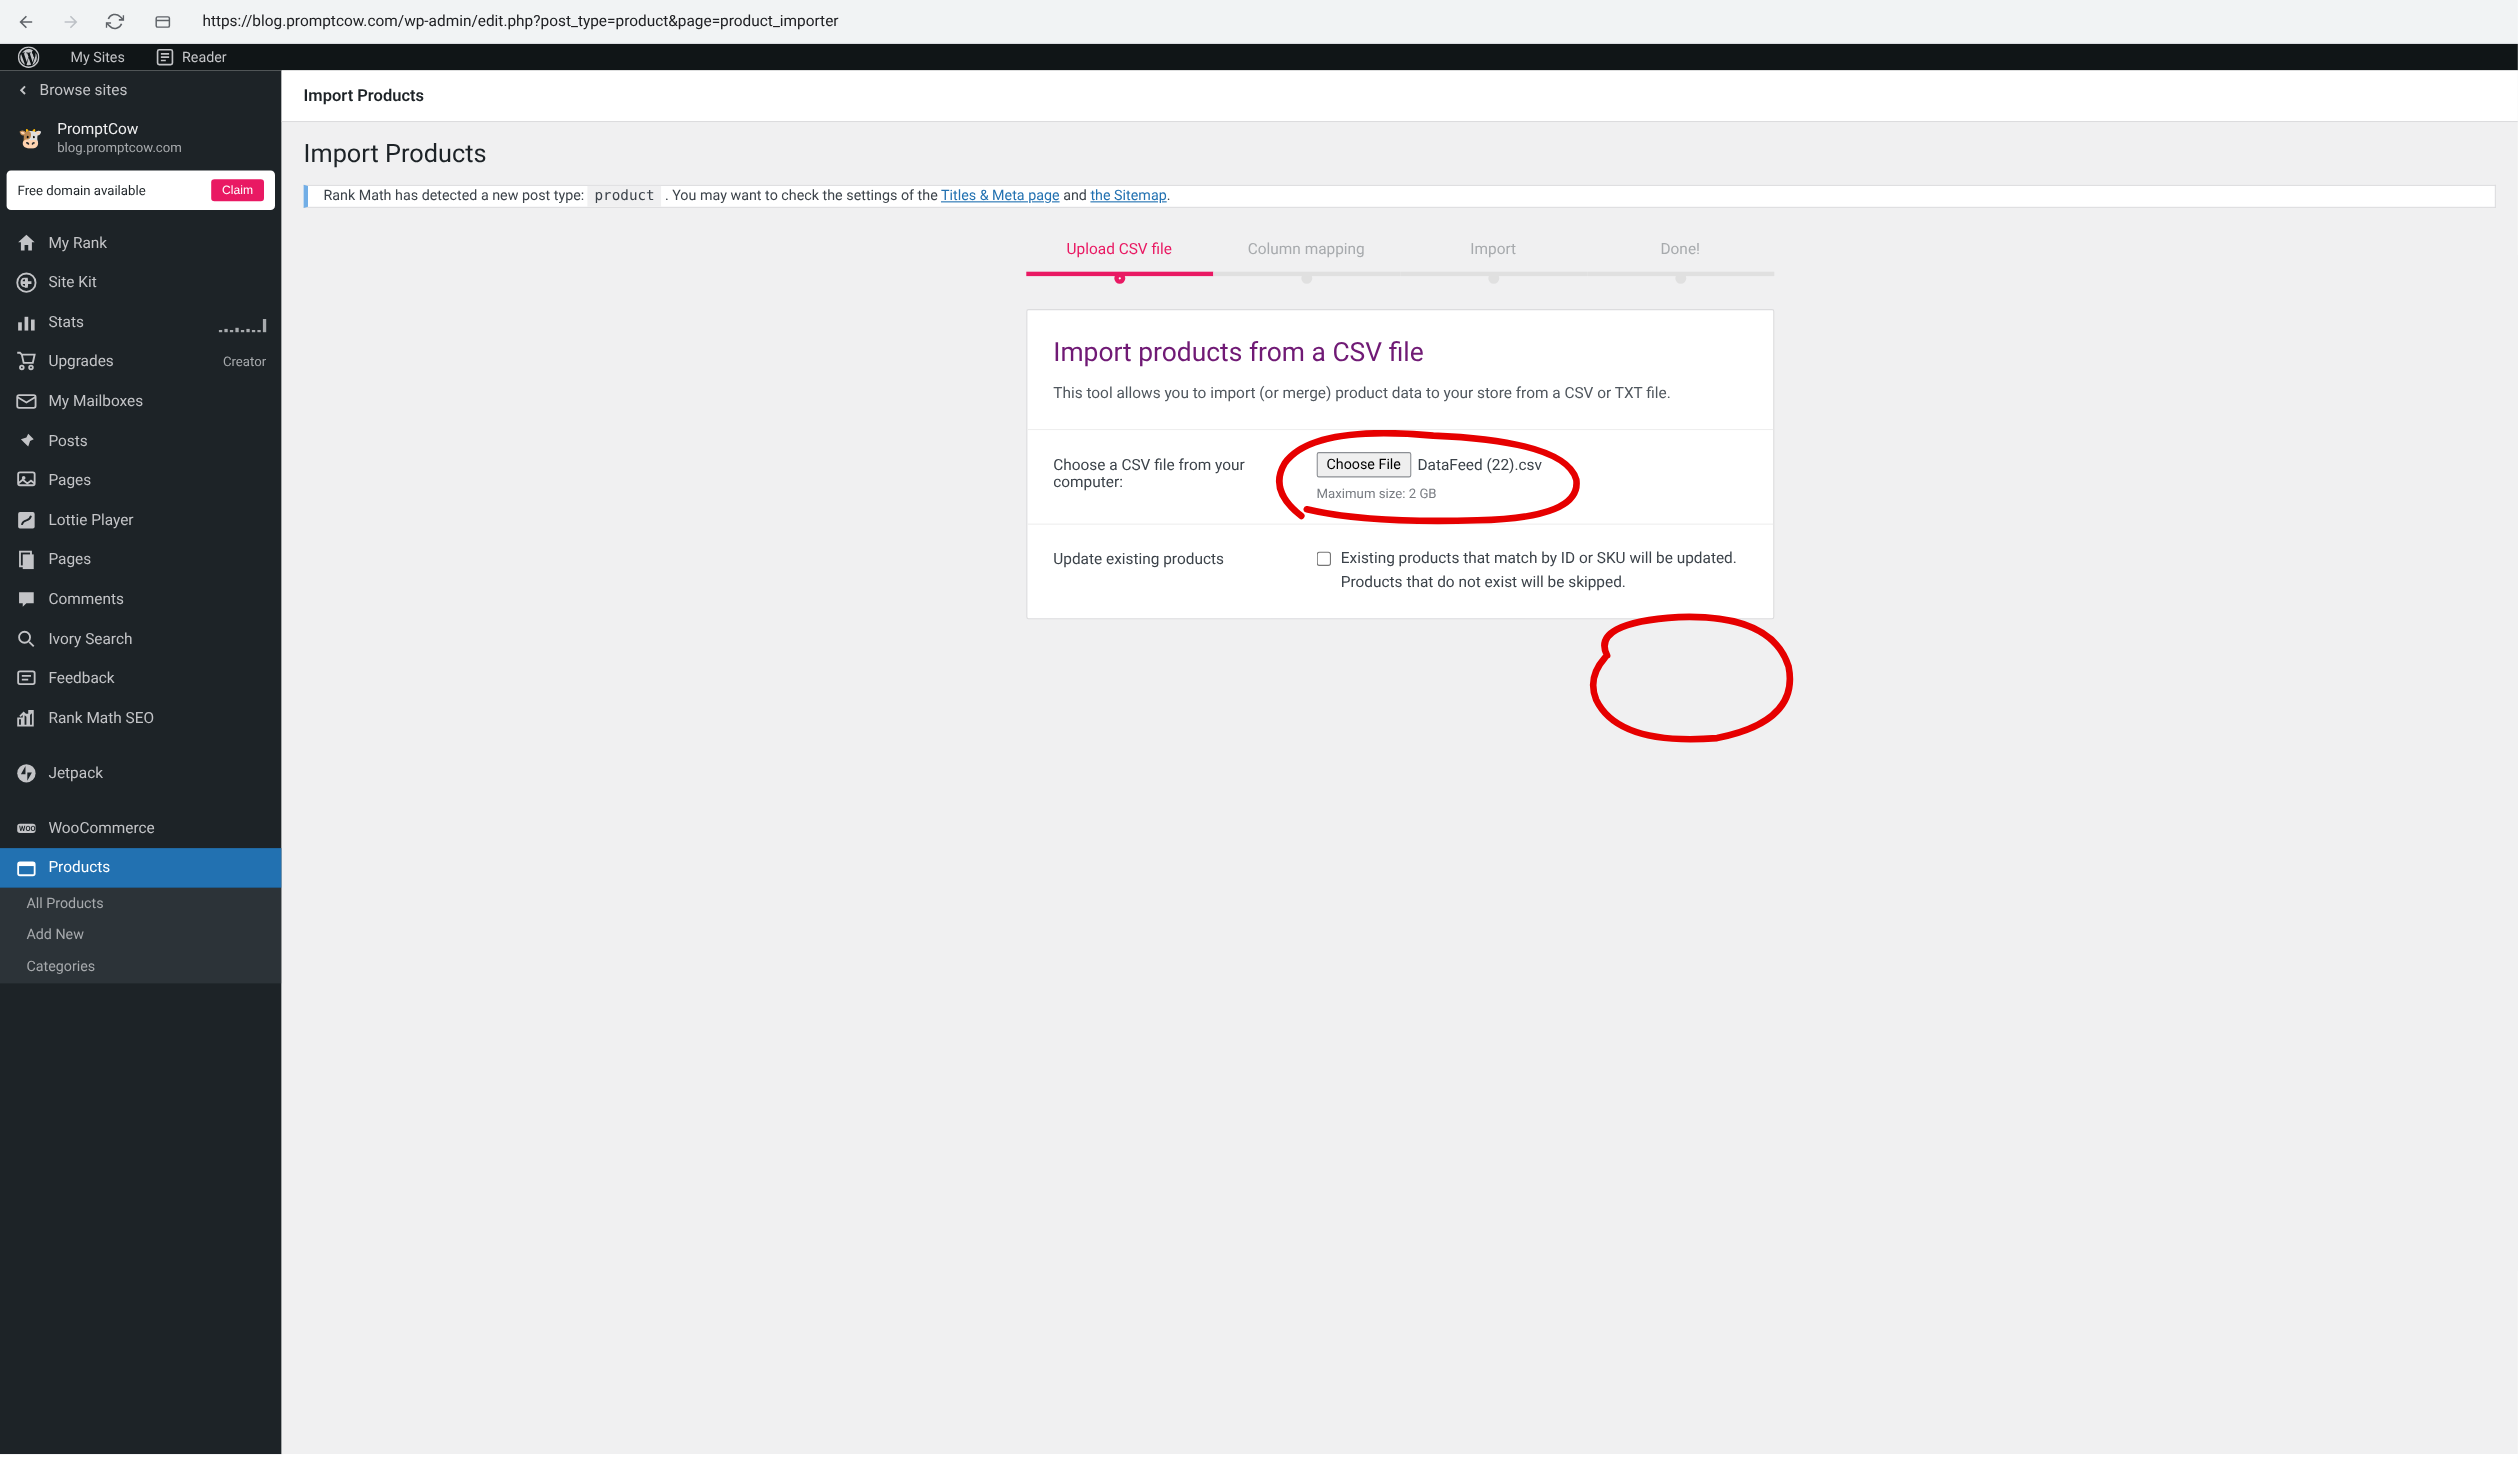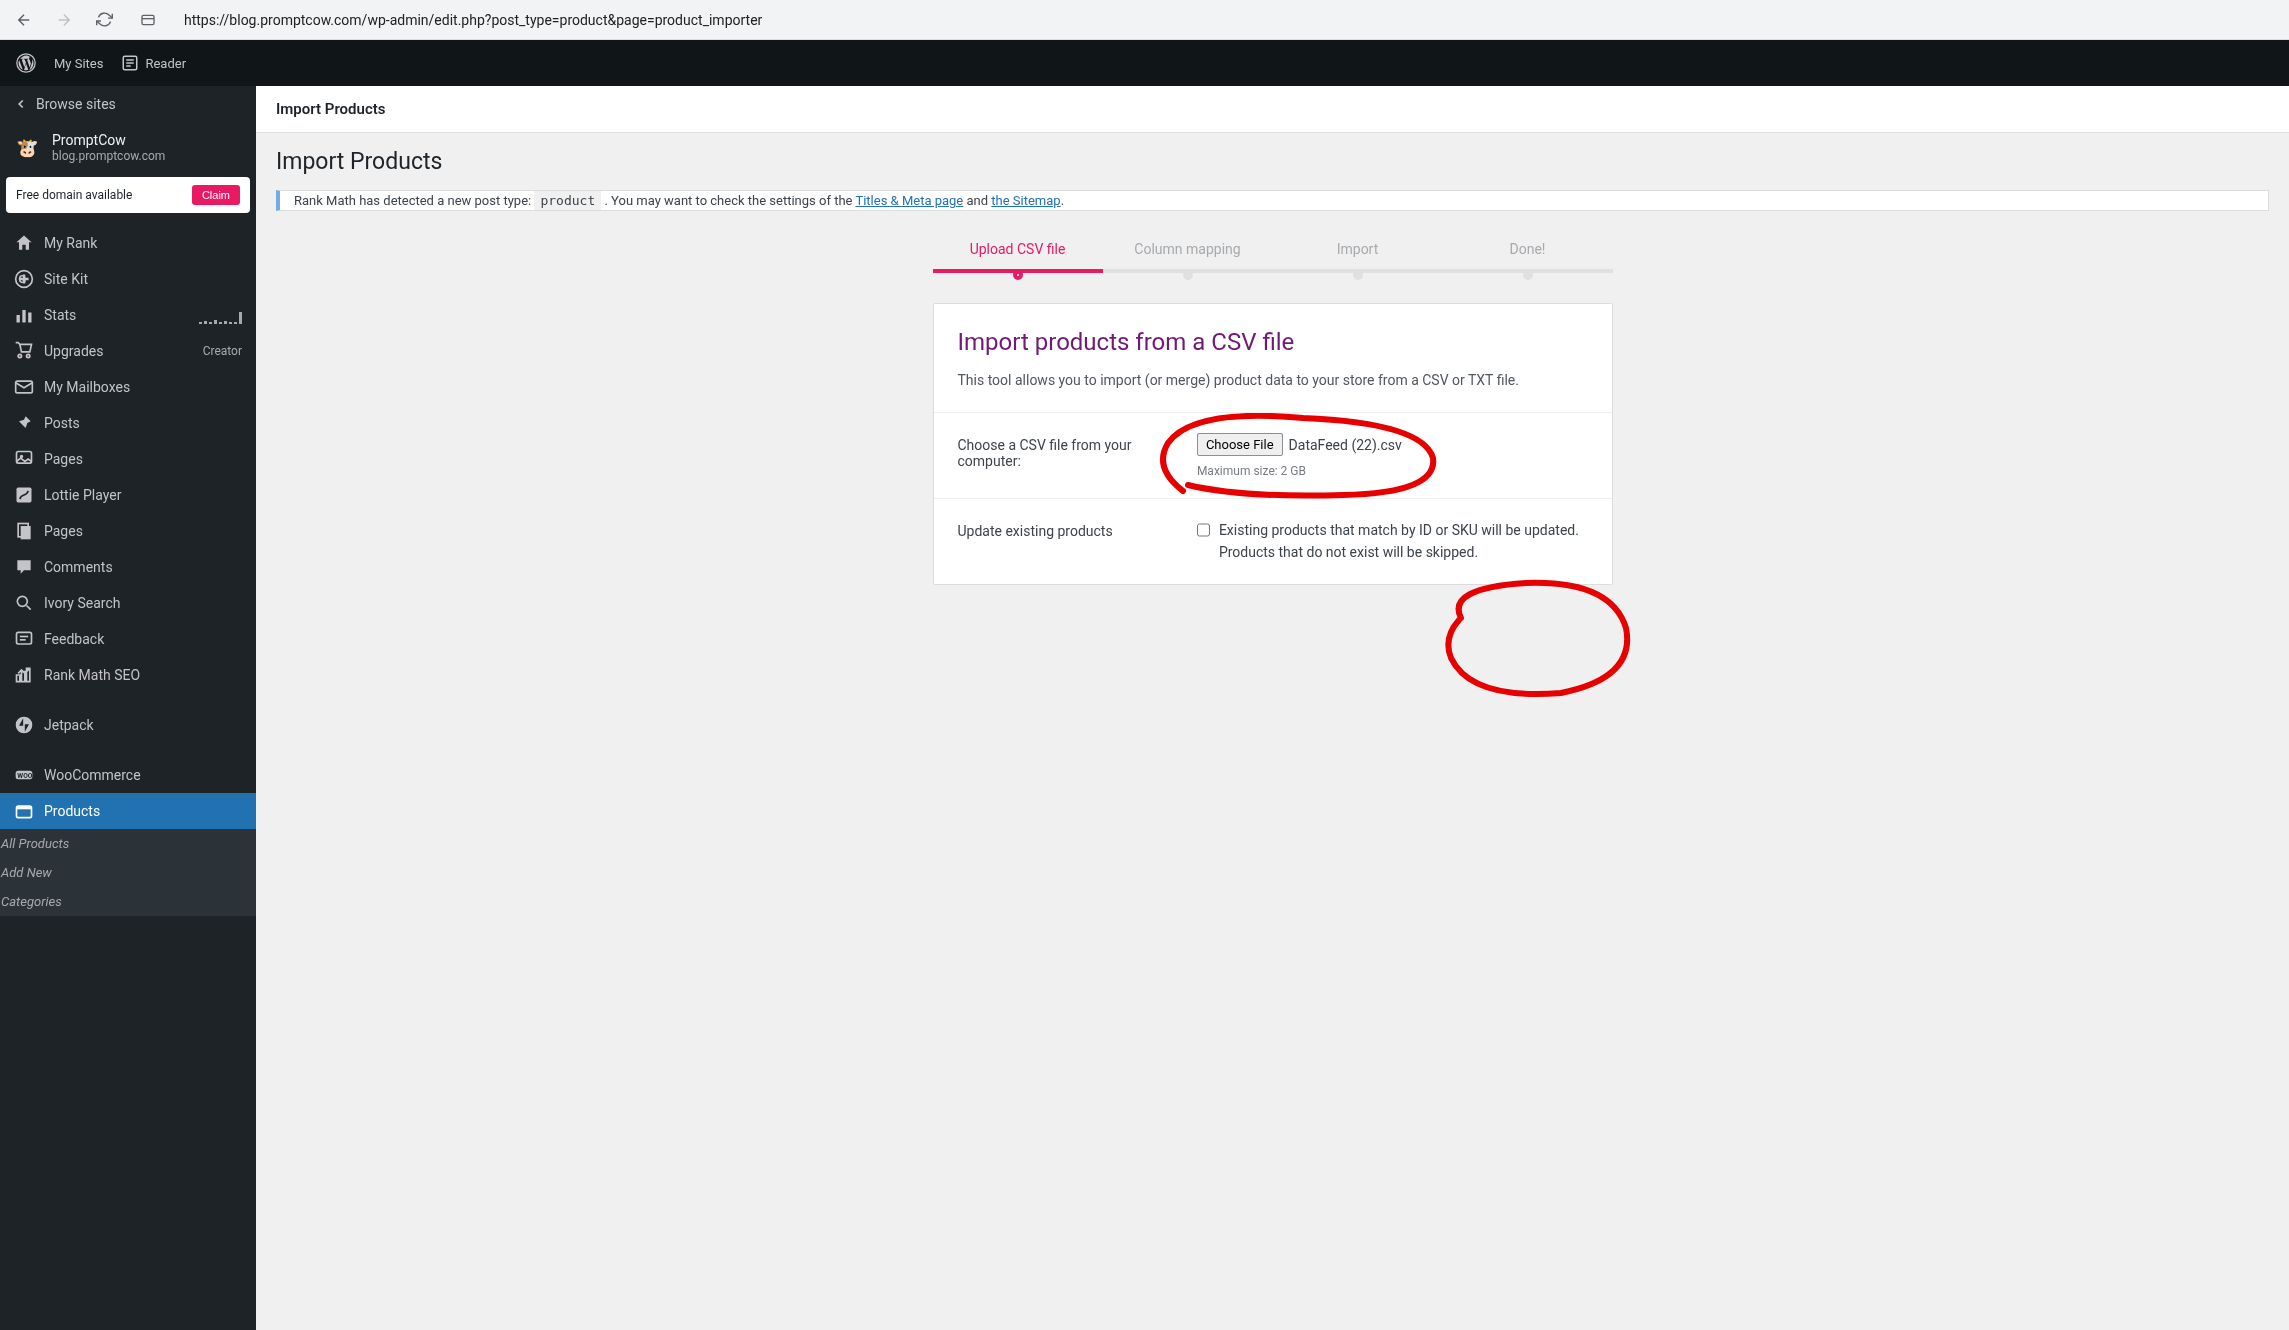--- a/index.html
+++ b/index.html
@@ -6,21 +6,21 @@
     body { font-family: -apple-system, BlinkMacSystemFont, "Segoe UI", Roboto, sans-serif; font-size: 13px; color: #3c434a; }
     
     
     .browser-chrome { background: #f1f3f4; height: 40px; display: flex; align-items: center; padding: 0 10px; gap: 12px; border-bottom: 1px solid #dadce0; }
     .nav-btn { width: 28px; height: 28px; display: flex; align-items: center; justify-content: center; color: #5f6368; cursor: pointer; border-radius: 50%; }
     .nav-btn.disabled { color: #bdc1c6; }
     .url-icon { width: 28px; height: 28px; display: flex; align-items: center; justify-content: center; margin-left: 4px; }
     .url-bar { flex: 1; font-size: 14px; color: #202124; padding: 6px 10px; }
     
     
-    .wp-toolbar { background: #101517; height: 46px; display: flex; align-items: center; padding: 0 8px; gap: 2px; }
+    .wp-toolbar { background: #101517; height: 24px; display: flex; align-items: center; padding: 0 8px; gap: 12px; }
     .toolbar-item { color: #c3c4c7; font-size: 13px; padding: 0 8px; display: flex; align-items: center; gap: 6px; height: 32px; cursor: pointer; }
     .wp-logo { width: 20px; height: 20px; }
     
     
     .main-wrapper { display: flex; height: calc(100vh - 72px); }
     
     
     .sidebar { width: 256px; background: #1d2327; color: #c3c4c7; overflow-y: auto; font-size: 14px; }
     .browse-sites { padding: 10px 14px; color: #c3c4c7; cursor: pointer; display: flex; align-items: center; gap: 8px; font-size: 14px; }
     .site-card { padding: 10px 14px; display: flex; align-items: center; gap: 10px; }
@@ -32,21 +32,21 @@
     .domain-text { color: #1d2327; font-size: 12px; }
     .claim-btn { background: #e91963; color: #fff; font-size: 11px; padding: 4px 10px; border: none; border-radius: 3px; cursor: pointer; }
     .menu-item { padding: 8px 14px; display: flex; align-items: center; gap: 10px; cursor: pointer; color: #c3c4c7; }
     .menu-item.active { background: #2271b1; color: #fff; }
     .menu-icon { width: 20px; height: 20px; display: flex; align-items: center; justify-content: center; fill: currentColor; flex-shrink: 0; }
     .menu-label { flex: 1; }
     .menu-badge { color: #a7aaad; font-size: 12px; }
     .sparkline { display: flex; align-items: flex-end; gap: 2px; height: 18px; }
     .sparkline span { width: 3px; background: #a7aaad; }
     .submenu { background: #2c3338; }
-    .submenu-item { padding: 7px 14px 7px 1px; color: #a7aaad; font-size: 13px; cursor: pointer; font-style: italic; }
+    .submenu-item { padding: 7px 14px 7px 24px; color: #a7aaad; font-size: 13px; cursor: pointer; }
     .menu-item.active { position: relative; }
     
     
     .content { flex: 1; background: #f0f0f1; overflow-y: auto; }
     .content-header { background: #fff; padding: 14px 20px; border-bottom: 1px solid #dcdcde; }
     .content-header h1 { font-size: 15px; font-weight: 600; color: #1d2327; }
     .content-body { padding: 15px 20px 40px; }
     .page-title { font-size: 23px; font-weight: 400; color: #1d2327; margin-bottom: 15px; }
     
     .notice { background: #fff; border: 1px solid #dcdcde; border-left: 4px solid #72aee6; padding: 2px 14px; margin-bottom: 30px; font-size: 13px; color: #3c434a; }

